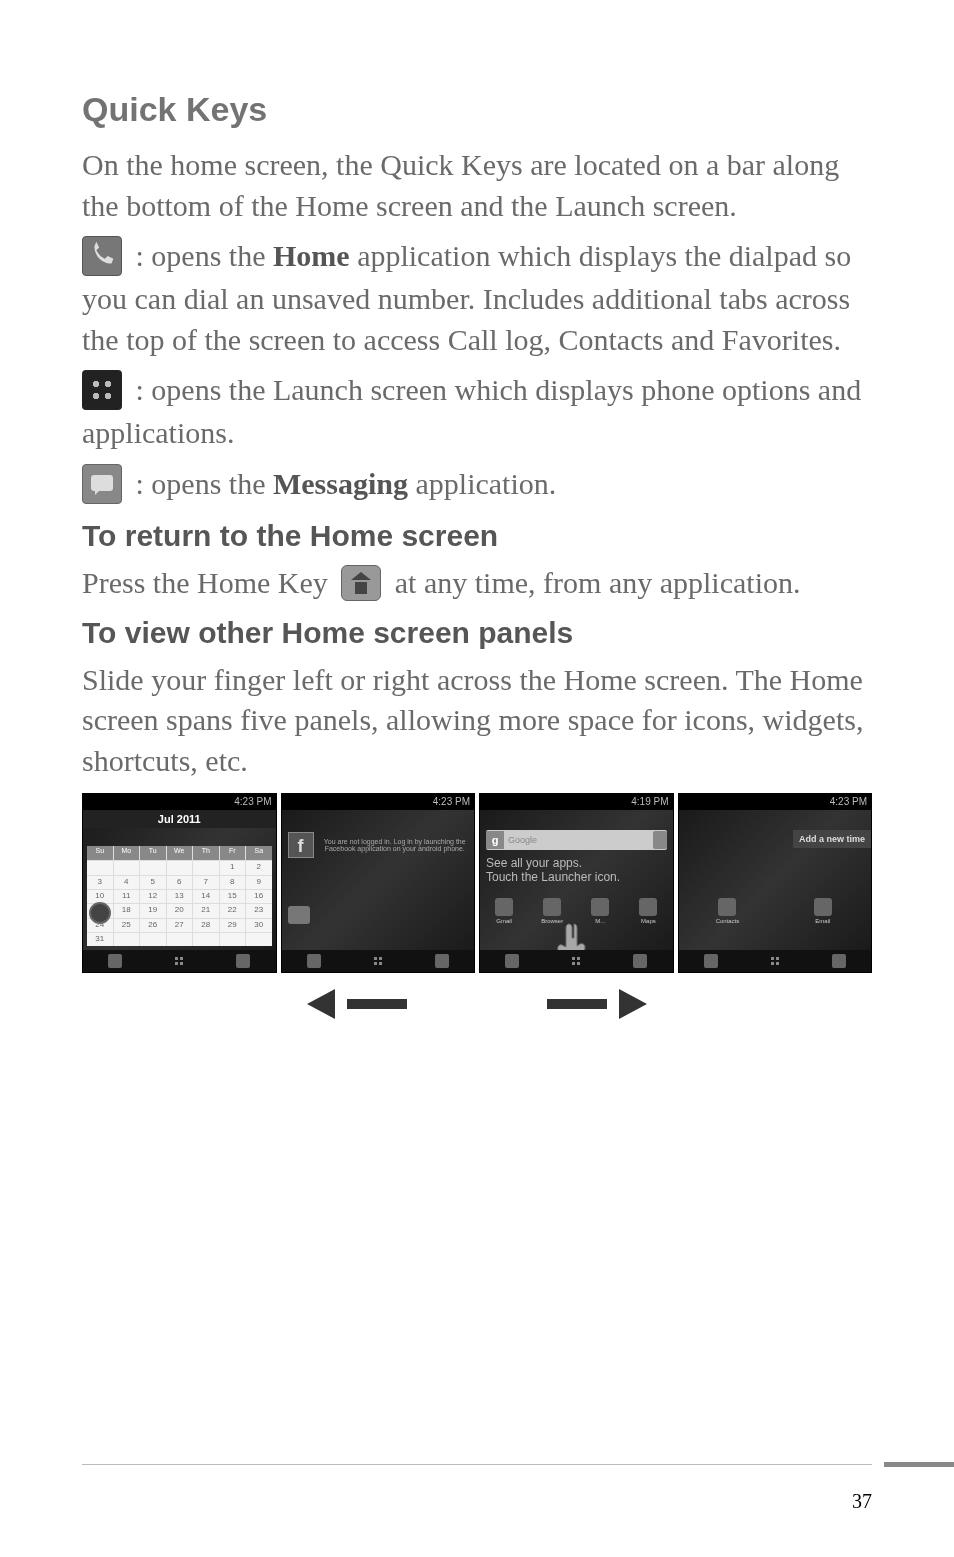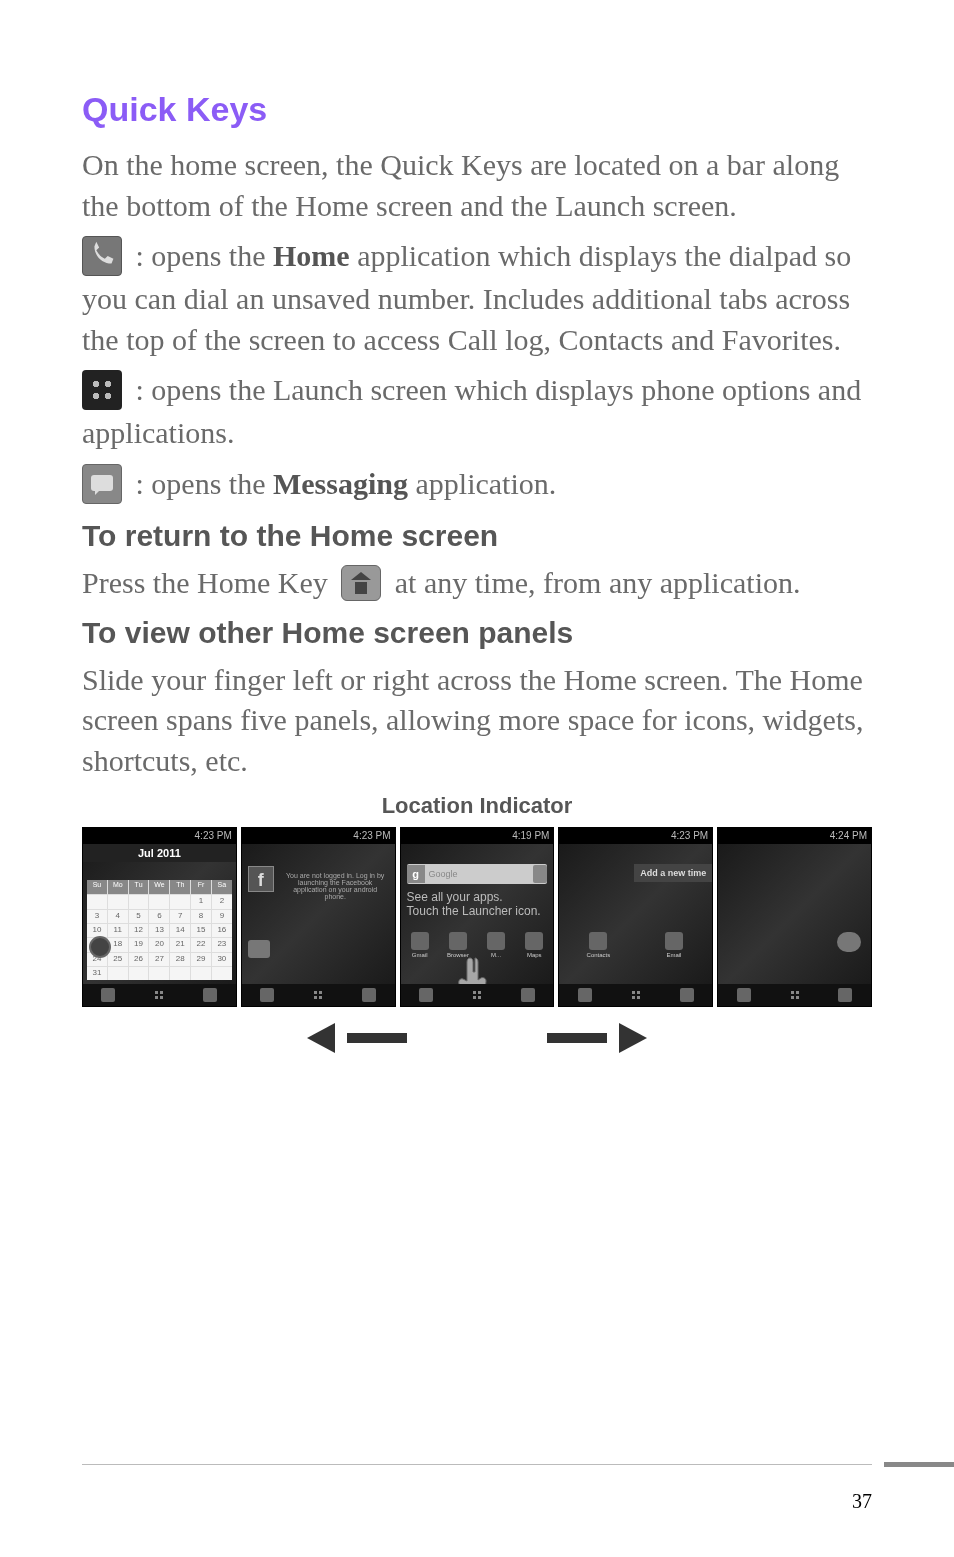--- a/index.html
+++ b/index.html
@@ -8,21 +8,21 @@
     height: 1557px;
     background: #fff;
     font-family: Georgia, 'Times New Roman', serif;
     color: #555;
     padding: 90px 82px 40px 82px;
     position: relative;
   }
   .heading {
     font-family: Arial, Helvetica, sans-serif;
     font-weight: bold;
-    color: #8b5cf6;
+    color: #737373;
     font-size: 34px;
     margin-bottom: 16px;
   }
   .para {
     font-size: 30px;
     line-height: 1.35;
     color: #6a6a6a;
     margin-bottom: 10px;
     font-weight: 300;
   }
@@ -416,21 +416,20 @@
 
 <div class="subheading">To return to the Home screen</div>
 <div class="para">
   <span>Press the Home Key </span><span class="icon-home"></span><span> at any time, from any application.</span>
 </div>
 
 <div class="subheading">To view other Home screen panels</div>
 <div class="para">Slide your finger left or right across the Home screen. The Home screen spans five panels, allowing more space for icons, widgets, shortcuts, etc.</div>
 
 <div class="location-block">
-  <div class="loc-title">Location Indicator</div>
 </div>
 
 <div class="shot-row">
 
   <div class="shot">
     <div class="statusbar">4:23 PM</div>
     <div class="shot-body">
       <div class="cal-head">Jul 2011</div>
       <div class="cal-grid" id="cal-grid">
           <div class="cal-cell cal-dow">Su</div>
@@ -545,31 +544,20 @@
           <div class="app"><div class="app-i"></div>Email</div>
         </div>
     </div>
     <div class="shot-dock">
       <div class="dock-icon"></div>
       <div class="dock-center"></div>
       <div class="dock-icon"></div>
     </div>
   </div>
 
-  <div class="shot">
-    <div class="statusbar">4:24 PM</div>
-    <div class="shot-body">
-      <div class="talk-icon"></div>
-    </div>
-    <div class="shot-dock">
-      <div class="dock-icon"></div>
-      <div class="dock-center"></div>
-      <div class="dock-icon"></div>
-    </div>
-  </div>
 
 </div>
 
 <div class="arrows">
   <div class="arrow-l"></div>
   <div class="arrow-r"></div>
 </div>
 
 <div class="footer-rule"></div>
 <div class="page-num">37</div>

